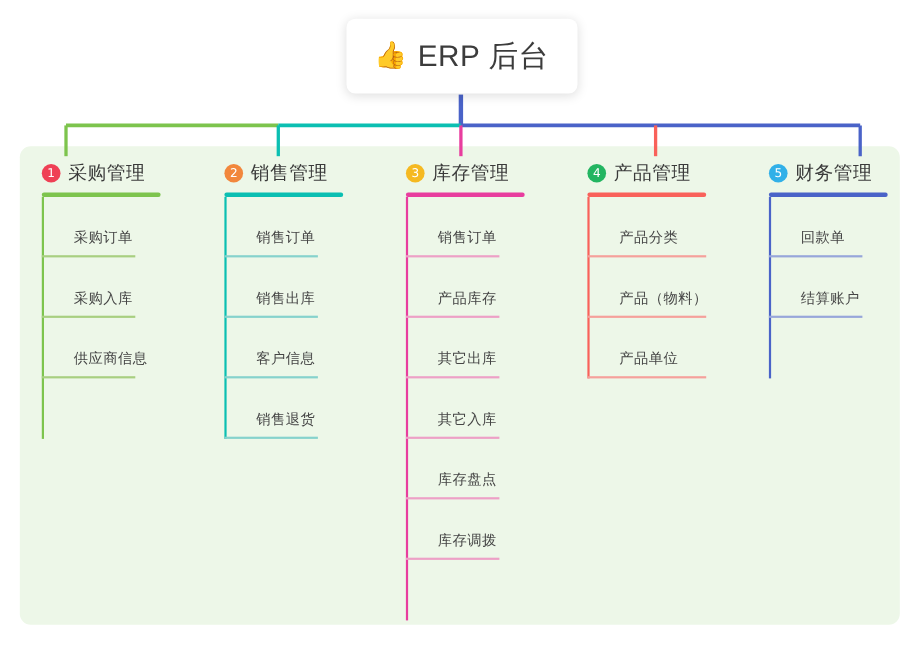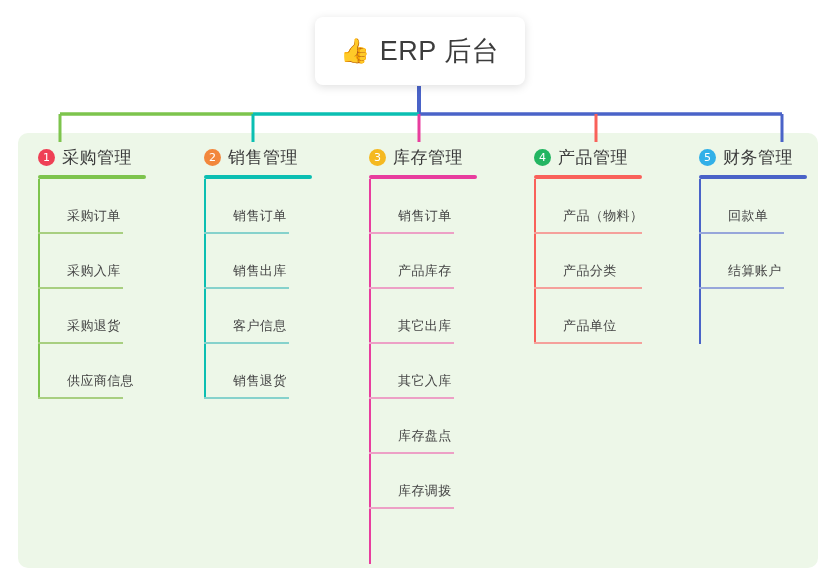--- a/index.html
+++ b/index.html
@@ -173,24 +173,20 @@
           <div class="spine" style="background: rgb(125, 196, 77); height: 220px;"></div>
           <div class="item">
             <span class="item-text">采购订单</span>
             <div class="item-rule" style="background: rgb(168, 207, 128); width: 85px;"></div>
           </div>
           <div class="item">
             <span class="item-text">采购入库</span>
             <div class="item-rule" style="background: rgb(168, 207, 128); width: 85px;"></div>
           </div>
           <div class="item">
-            <span class="item-text">采购退货</span>
-            <div class="item-rule" style="background: rgb(168, 207, 128); width: 85px;"></div>
-          </div>
-          <div class="item">
             <span class="item-text">供应商信息</span>
             <div class="item-rule" style="background: rgb(168, 207, 128); width: 85px;"></div>
           </div>
         </div>
       </div>
       <div class="branch" style="left: 204px;">
         <div class="branch-head">
           <span class="badge" style="background: rgb(242, 135, 60);">2</span>
           <span class="branch-label">销售管理</span>
         </div>
@@ -251,28 +247,28 @@
       </div>
       <div class="branch" style="left: 534px;">
         <div class="branch-head">
           <span class="badge" style="background: rgb(35, 181, 97);">4</span>
           <span class="branch-label">产品管理</span>
         </div>
         <div class="branch-rule" style="background: rgb(249, 97, 90); width: 108px;"></div>
         <div class="items">
           <div class="spine" style="background: rgb(249, 97, 90); height: 165px;"></div>
           <div class="item">
+            <span class="item-text">产品分类</span>
+            <div class="item-rule" style="background: rgb(245, 160, 155); width: 108px;"></div>
+          </div>
+          <div class="item">
             <span class="item-text">产品（物料）</span>
             <div class="item-rule" style="background: rgb(245, 160, 155); width: 108px;"></div>
           </div>
           <div class="item">
-            <span class="item-text">产品分类</span>
-            <div class="item-rule" style="background: rgb(245, 160, 155); width: 108px;"></div>
-          </div>
-          <div class="item">
             <span class="item-text">产品单位</span>
             <div class="item-rule" style="background: rgb(245, 160, 155); width: 108px;"></div>
           </div>
         </div>
       </div>
       <div class="branch" style="left: 699px;">
         <div class="branch-head">
           <span class="badge" style="background: rgb(49, 176, 232);">5</span>
           <span class="branch-label">财务管理</span>
         </div>

